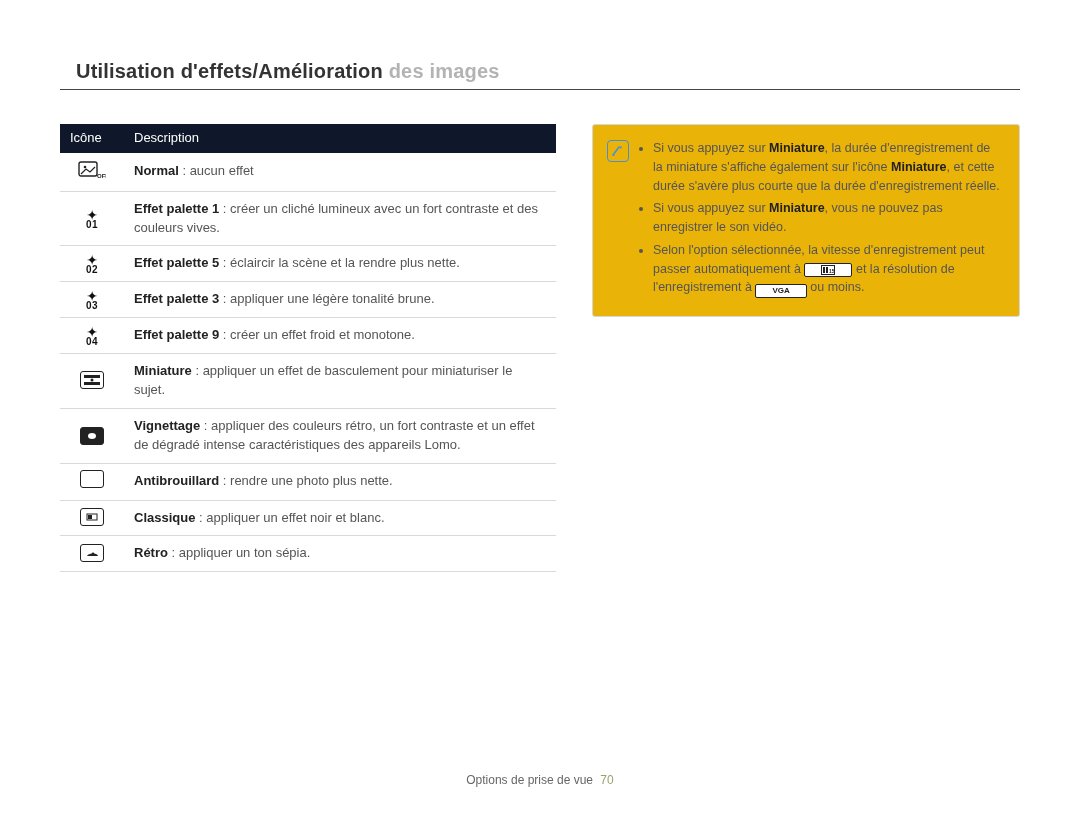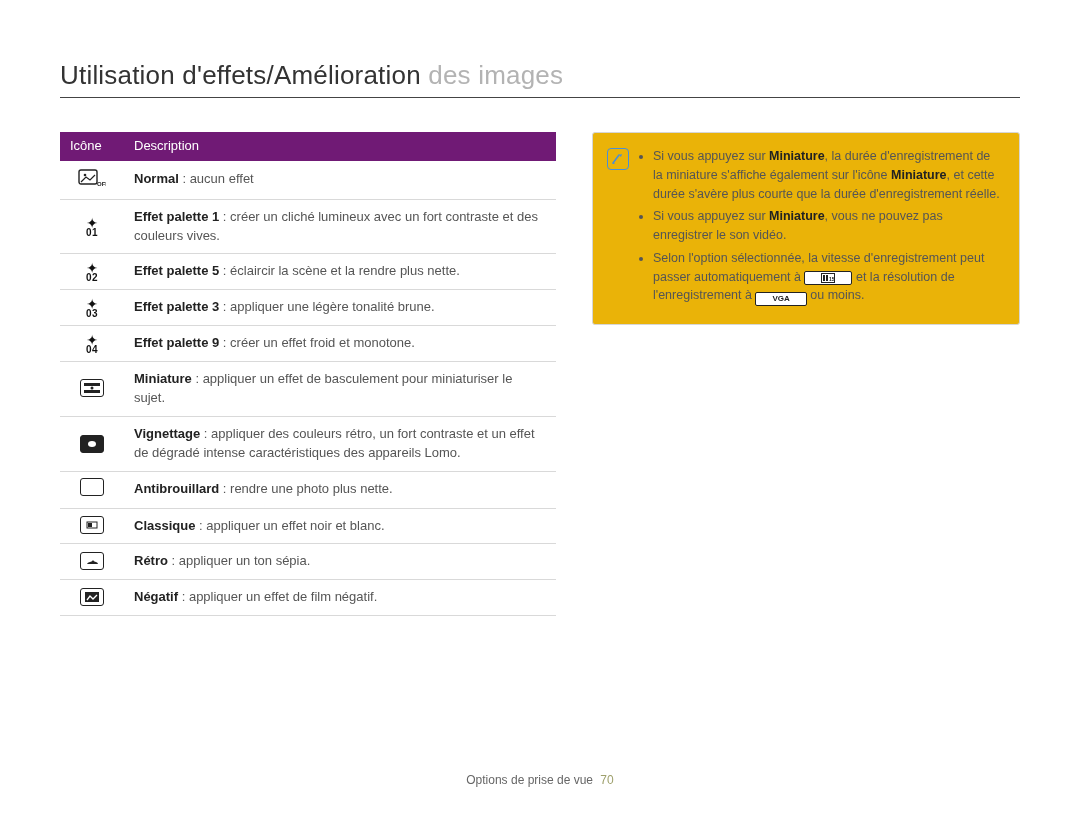--- a/index.html
+++ b/index.html
@@ -9,24 +9,25 @@
     height: 815px;
     background: #ffffff;
     font-family: Arial, Helvetica, sans-serif;
     color: #333333;
     position: relative;
   }
   .page {
     padding: 60px 60px 0 60px;
   }
   .page-title {
-    font-size: 26px;
-    font-weight: 400;
+    font-size: 20px;
+    font-weight: 700;
     letter-spacing: 0.2px;
     margin-bottom: 6px;
+    margin-left: 16px;
   }
   .page-title .dim {
     color: #b3b3b3;
   }
   .title-rule {
     border: none;
     border-top: 1px solid #444;
     margin: 0 0 34px 0;
   }
   .columns {
@@ -46,21 +47,21 @@
     margin: 0 0 14px 0;
     color: #222;
   }
   .filters-table {
     width: 100%;
     border-collapse: collapse;
     font-size: 13px;
     line-height: 1.45;
   }
   .filters-table thead th {
-    background: #701a75;
+    background: #0f172a;
     color: #ffffff;
     font-weight: 400;
     text-align: left;
     padding: 5px 10px;
     font-size: 13px;
   }
   .filters-table thead th:first-child {
     width: 64px;
   }
   .filters-table tbody td {
@@ -297,29 +298,20 @@
                 </span></td>
               <td><strong>Classique</strong><span> : appliquer un effet noir et blanc.</span></td>
             </tr>
             <tr>
               <td><span class="icon-box">
                   <svg width="14" height="10" viewBox="0 0 14 10">
                     <path d="M2 8 C4 5 6 7 8 4 C10 7 12 5 13 8" fill="#222"></path>
                   </svg>
                 </span></td>
               <td><strong>Rétro</strong><span> : appliquer un ton sépia.</span></td>
-            </tr>
-            <tr>
-              <td><span class="icon-box">
-                  <svg width="14" height="10" viewBox="0 0 14 10">
-                    <path d="M0 0 H14 V10 H0 Z" fill="#222"></path>
-                    <path d="M2 8 L5 4 L8 7 L12 3" fill="none" stroke="#fff" stroke-width="1.3"></path>
-                  </svg>
-                </span></td>
-              <td><strong>Négatif</strong><span> : appliquer un effet de film négatif.</span></td>
             </tr>
           </tbody>
       </table>
     </div>
 
     <div class="right-col">
       <div class="note-box">
         <span class="note-icon">
           <svg width="14" height="14" viewBox="0 0 14 14">
             <path d="M2 11 L8 3" stroke="#4a8fd6" stroke-width="1.6" fill="none" stroke-linecap="round"></path>

